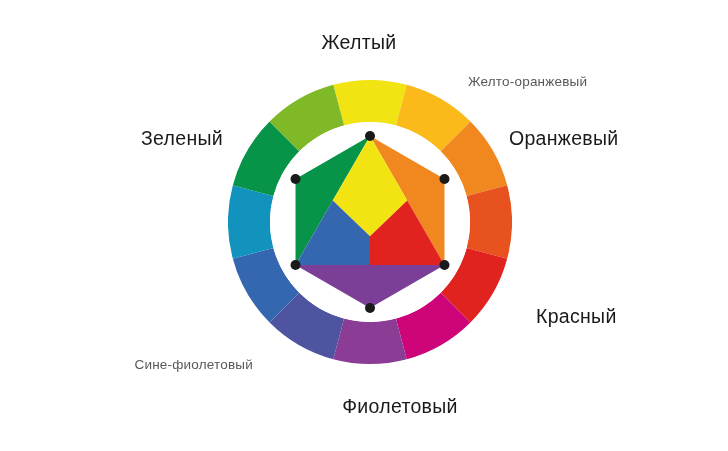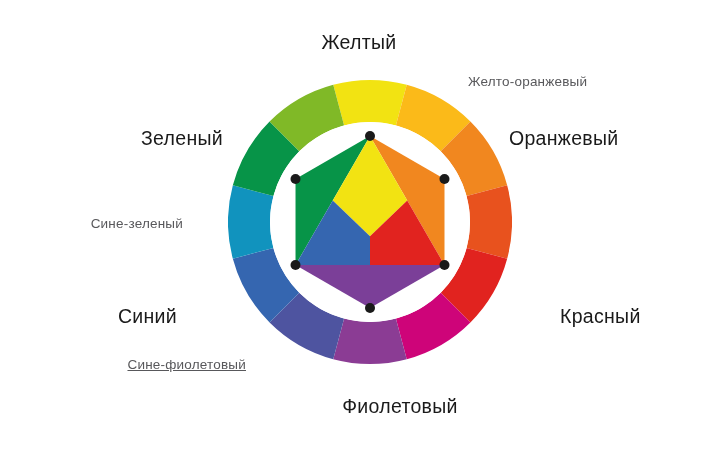--- a/index.html
+++ b/index.html
@@ -125,25 +125,23 @@
 
   <div class="label primary-label center-x" style="left:359px; top:31px;">Желтый</div>
 
 
   <div class="label tertiary-label" style="left:468px; top:74px;">Желто-оранжевый</div>
 
   <div class="label primary-label right-align" style="left:223px; top:127px;">Зеленый</div>
 
   <div class="label primary-label" style="left:509px; top:127px;">Оранжевый</div>
 
-  <div class="label tertiary-label right-align" style="left:183px; top:216px;">Сине-зеленый</div>
 
 
-  <div class="label primary-label right-align" style="left:177px; top:305px;">Синий</div>
 
-  <div class="label primary-label" style="left:536px; top:305px;margin-left:24px;">Красный</div>
+  <div class="label primary-label" style="left:536px; top:305px;">Красный</div>
 
-  <div class="label tertiary-label right-align" style="left:246px; top:357px;text-decoration:underline;">Сине-фиолетовый</div>
+  <div class="label tertiary-label right-align" style="left:253px; top:357px;">Сине-фиолетовый</div>
 
 
   <div class="label primary-label center-x" style="left:366px; top:395px;margin-left:34px;">Фиолетовый</div>
 
 </div>
 
 </body></html>

